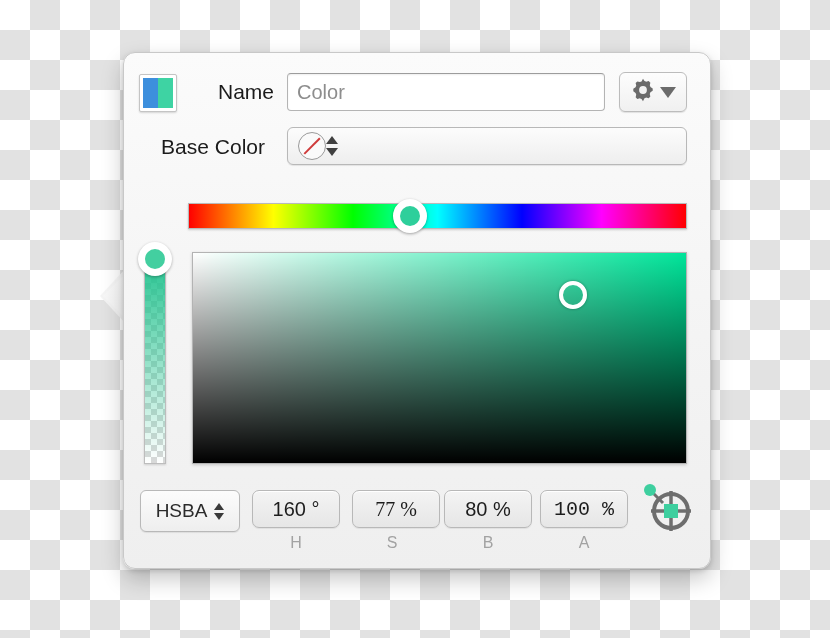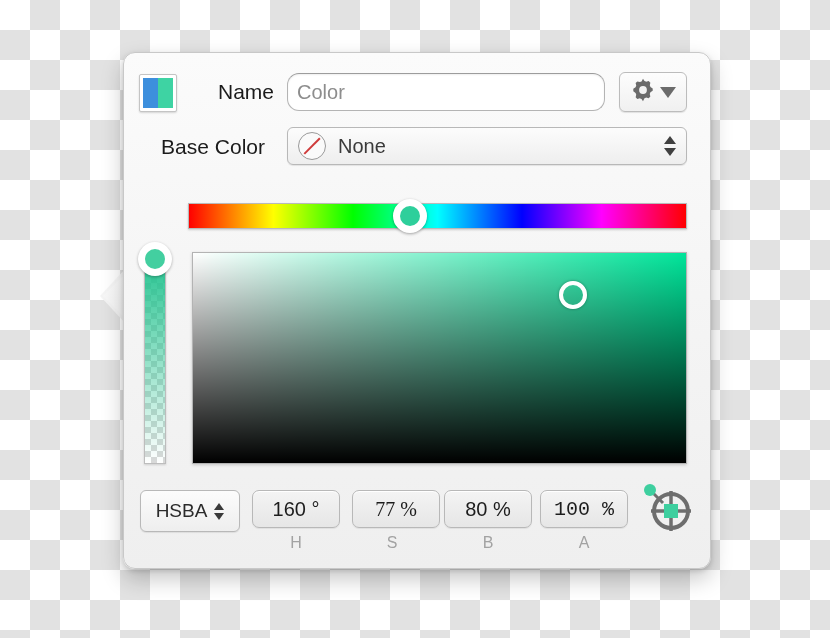--- a/index.html
+++ b/index.html
@@ -86,21 +86,21 @@
   #name-input {
     position: absolute;
     left: 287px;
     top: 73px;
     width: 318px;
     height: 38px;
     box-sizing: border-box;
     background: #ffffff;
     border: 1px solid #b4b4b4;
     border-top-color: #9c9c9c;
-    border-radius: 12px;
+    border-radius: 4px;
     font-size: 20px;
     color: #8d8d8d;
     padding: 0 9px;
     display: flex;
     align-items: center;
     box-shadow: inset 0 1px 2px rgba(0,0,0,0.07);
   }
   #gear-button {
     position: absolute;
     left: 619px;
@@ -385,21 +385,20 @@
       <circle cx="12" cy="12" r="3.6" fill="#f2f2f2"></circle>
     </svg>
   </span>
   <span class="tri-down"></span>
 </div>
 
 <div id="label-base">Base Color</div>
 
 <div id="base-select">
   <span id="none-icon"></span>
-  <span id="base-value">None</span>
   <span class="stepper">
     <span class="up"></span>
     <span class="down"></span>
   </span>
 </div>
 
 <div id="hue-slider"></div>
 <div id="hue-knob" style="left: 393.055px;">
   <div id="hue-knob-fill" style="background: rgb(46, 207, 155);"></div>
 </div>

